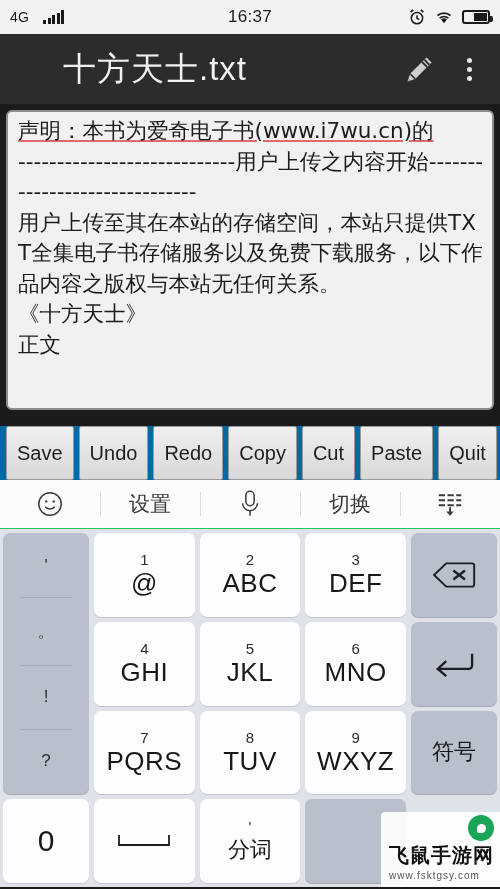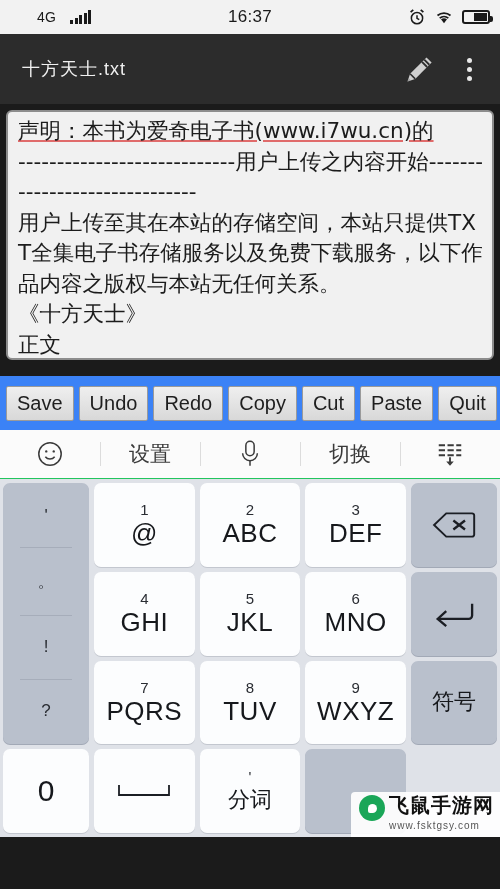--- a/index.html
+++ b/index.html
@@ -9,21 +9,21 @@
     background: #000; overflow: hidden;
   }
   #app { position: relative; width: 500px; height: 889px; background: #1b1b1b; }
 
   
   .statusbar {
     height: 34px; background: #f2f2f2; color: #1a1a1a;
     display: flex; align-items: center; padding: 0 10px;
     font-size: 15px; position: relative;
   }
-  .sb-left { display: flex; align-items: center; gap: 14px; margin-left: 27px; }
+  .sb-left { display: flex; align-items: center; gap: 14px; }
   .sb-4g { font-size: 14px; letter-spacing: .2px; }
   .bars { display: flex; align-items: flex-end; gap: 1.5px; height: 14px; }
   .bars i { display:block; width: 3px; background: #1a1a1a; }
   .bars i:nth-child(1){ height: 4px; }
   .bars i:nth-child(2){ height: 6px; }
   .bars i:nth-child(3){ height: 9px; }
   .bars i:nth-child(4){ height: 11px; }
   .bars i:nth-child(5){ height: 14px; }
   .sb-clock {
     position: absolute; left: 0; right: 0; text-align: center;
@@ -39,42 +39,42 @@
     content:""; position:absolute; right:-5px; top:4px; width:3px; height:6px;
     background:#1a1a1a; border-radius:0 2px 2px 0;
   }
   .battery b { display:block; width: 13px; height: 8px; background:#1a1a1a; }
 
   
   .titlebar {
     height: 70px; background: #2c2c2c; display: flex; align-items: center;
     padding: 0 16px 0 22px;
   }
-  .app-title { color: #f0f0f0; font-size: 18px; letter-spacing: 1px; flex: 1; }
+  .app-title { color: #f0f0f0; font-size: 33px; letter-spacing: 1px; flex: 1; margin-left: 41px; }
   .tb-icons { display: flex; align-items: center; gap: 22px; padding-right: 4px;}
   .kebab { display:flex; flex-direction: column; gap: 4px; padding: 6px 8px; }
   .kebab i { width: 5px; height: 5px; border-radius: 50%; background: #e8e8e8; display:block;}
 
   
-  .editor-wrap { background: #1b1b1b; padding: 6px 6px 16px 6px; height: 272px; }
+  .editor-wrap { background: #1b1b1b; padding: 6px 6px 16px 6px; height: 322px; }
   .editor {
     background: #f1f1f1; border: 2px solid #8d8d8d; border-radius: 6px;
     height: 100%; overflow: hidden; padding: 4px 8px 0 10px;
   }
   .editor p {
     font-size: 21.5px; line-height: 30.5px; color: #1c1c1c;
     white-space: pre-wrap; word-break: break-all;
     font-family: "DejaVu Sans", "Liberation Sans", sans-serif;
   }
   .editor p.first { text-decoration: underline; text-decoration-color: #e06b6b;
     text-underline-offset: 2px; text-decoration-thickness: 1.5px; }
 
   
   .actionbar {
-    height: 54px; background: #3b82f6; display: flex; align-items: center;
+    height: 54px; background: #0369a1; display: flex; 
     gap: 5px; padding: 0 6px;
   }
   .act-btn {
     background: linear-gradient(#efefef, #d8d8d8);
     border: 1px solid #9a9a9a; border-radius: 2px;
     color: #1e1e1e; font-size: 20px; padding: 6px 10px 7px;
     line-height: 1; white-space: nowrap;
   }
 
   
@@ -109,23 +109,23 @@
   .key .main { font-size: 26px; line-height: 30px; letter-spacing: .5px; }
   .key .cn { font-size: 22px; }
   .key .zero { font-size: 30px; }
   .punct { grid-row: span 3; justify-content: space-around; padding: 12px 0; }
   .punct span { font-size: 17px; color: #2a2d33; }
   .punct .sep { width: 52px; height: 1px; background: #a6adba; }
   .svgicon { display: block; }
 
   
   .watermark {
-    position: absolute; right: 0; bottom: 0; display: flex; align-items: flex-start;
+    position: absolute; right: 0; bottom: 0; display: flex; align-items: flex-end;
     gap: 4px; background: rgba(255,255,255,.92); padding: 3px 6px 4px 8px;
-    border-radius: 4px 0 0 0; pointer-events: none;
+    border-radius: 4px 0 0 0; pointer-events: none; flex-direction: column;
   }
   .wm-badge { width: 26px; height: 26px; border-radius: 50%; background: #1aa658;
     display:flex; align-items:center; justify-content:center; }
   .wm-badge i { width: 9px; height: 9px; background: #fff; border-radius: 50% 50% 50% 2px; display:block;}
   .wm-text { line-height: 1.05; }
   .wm-main { font-size: 20px; font-weight: bold; color: #111; letter-spacing: 1px;}
   .wm-sub { font-size: 10px; color: #555; letter-spacing: 1px; }
 </style>
 </head>
 <body>

